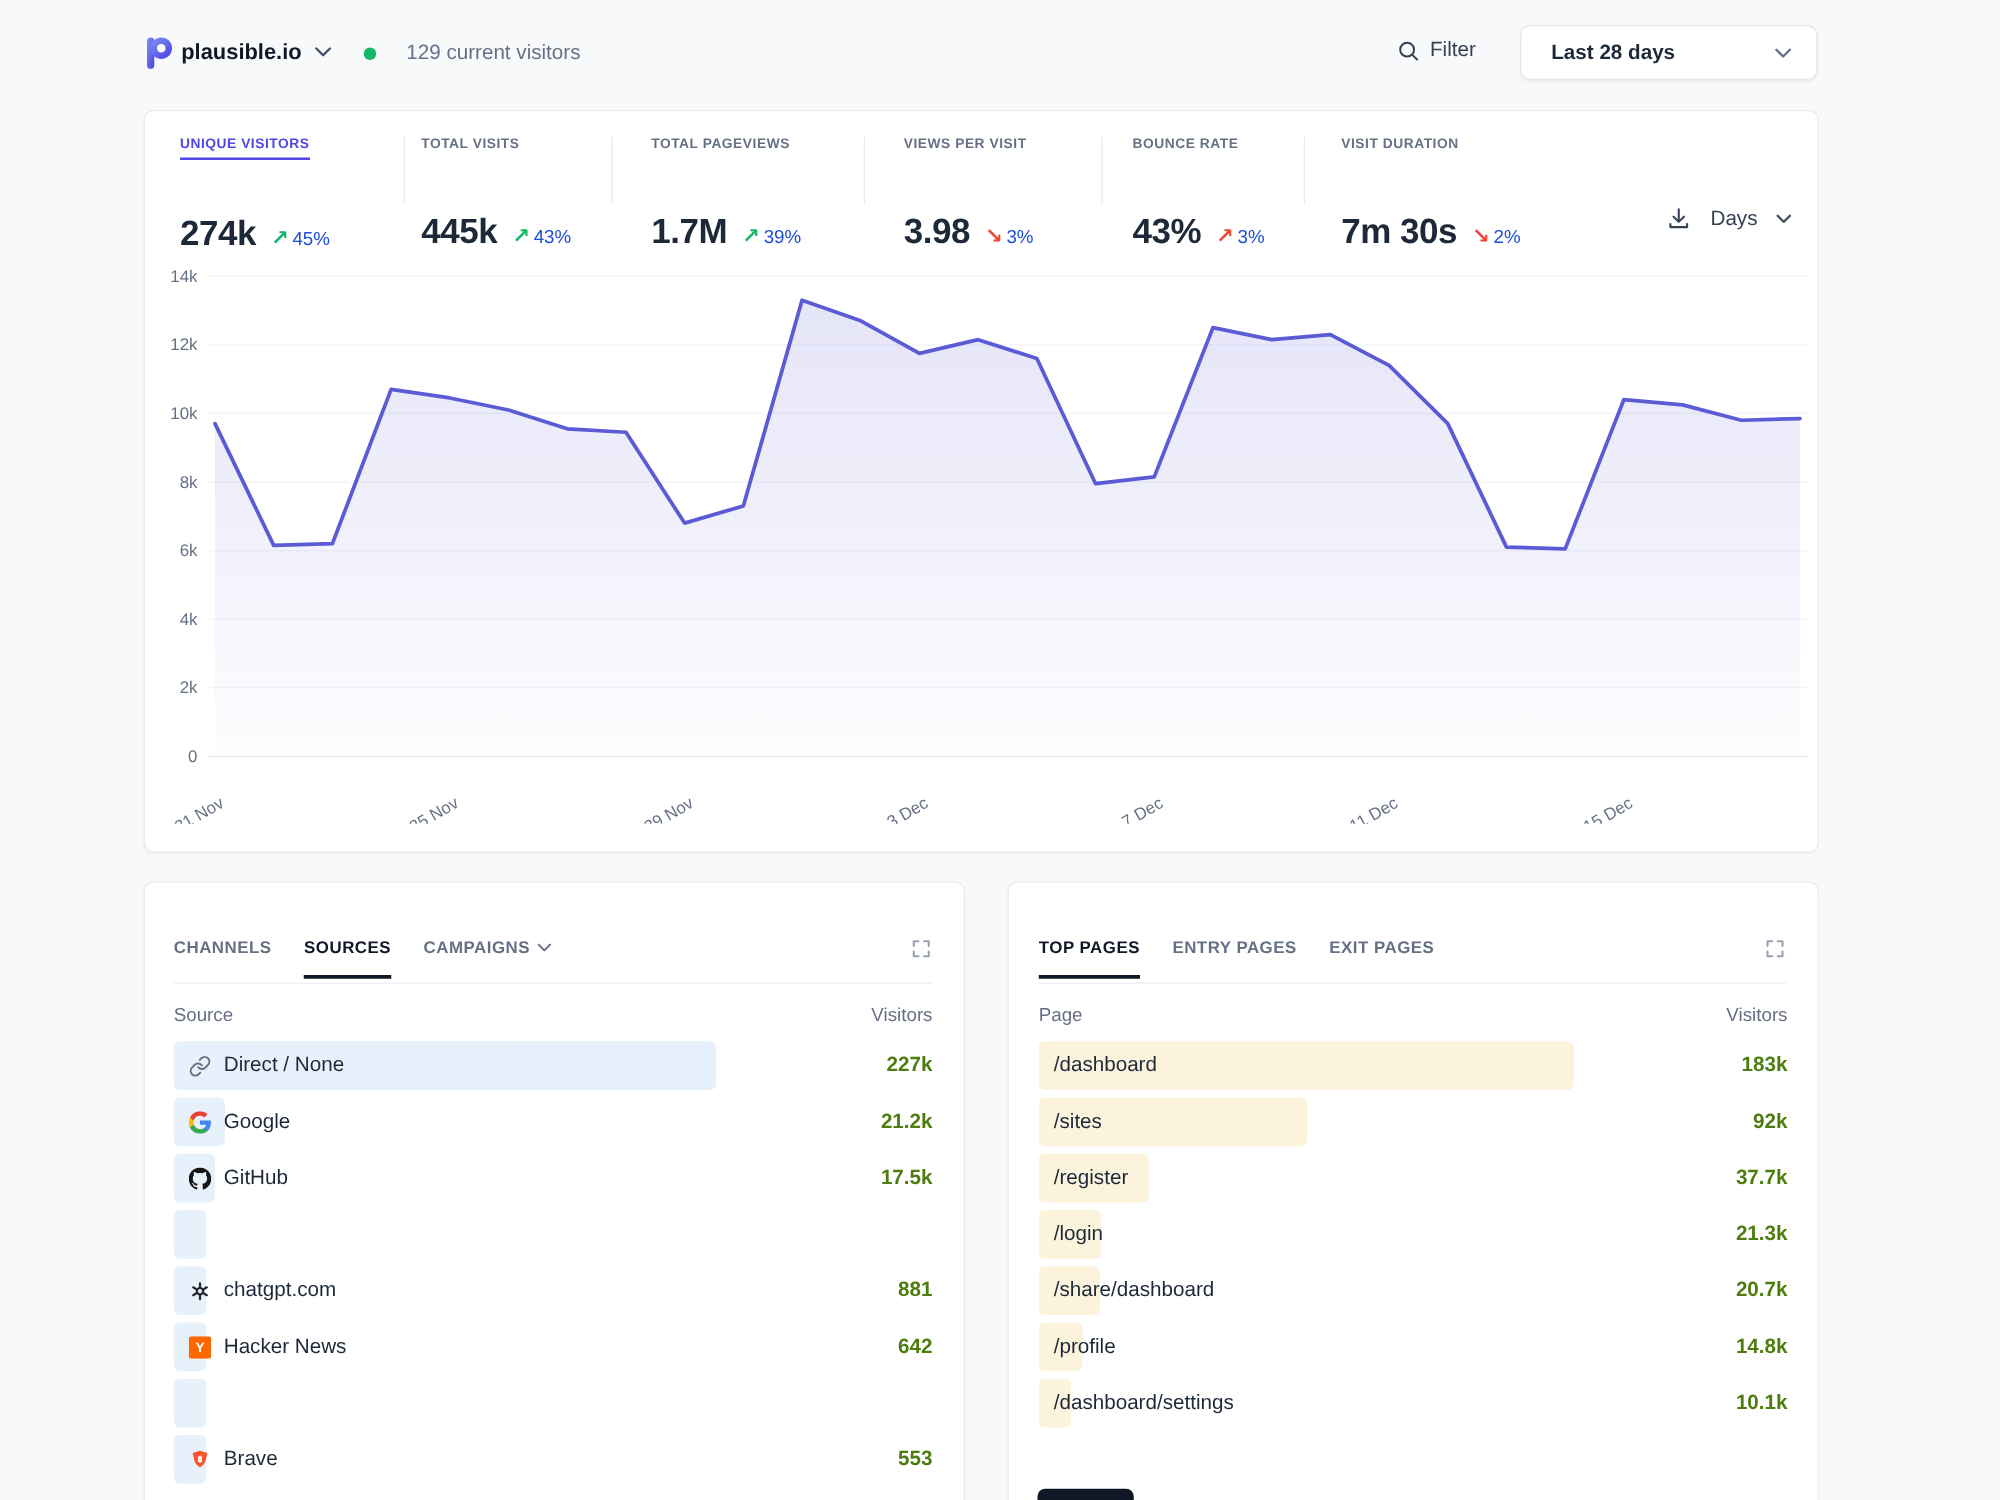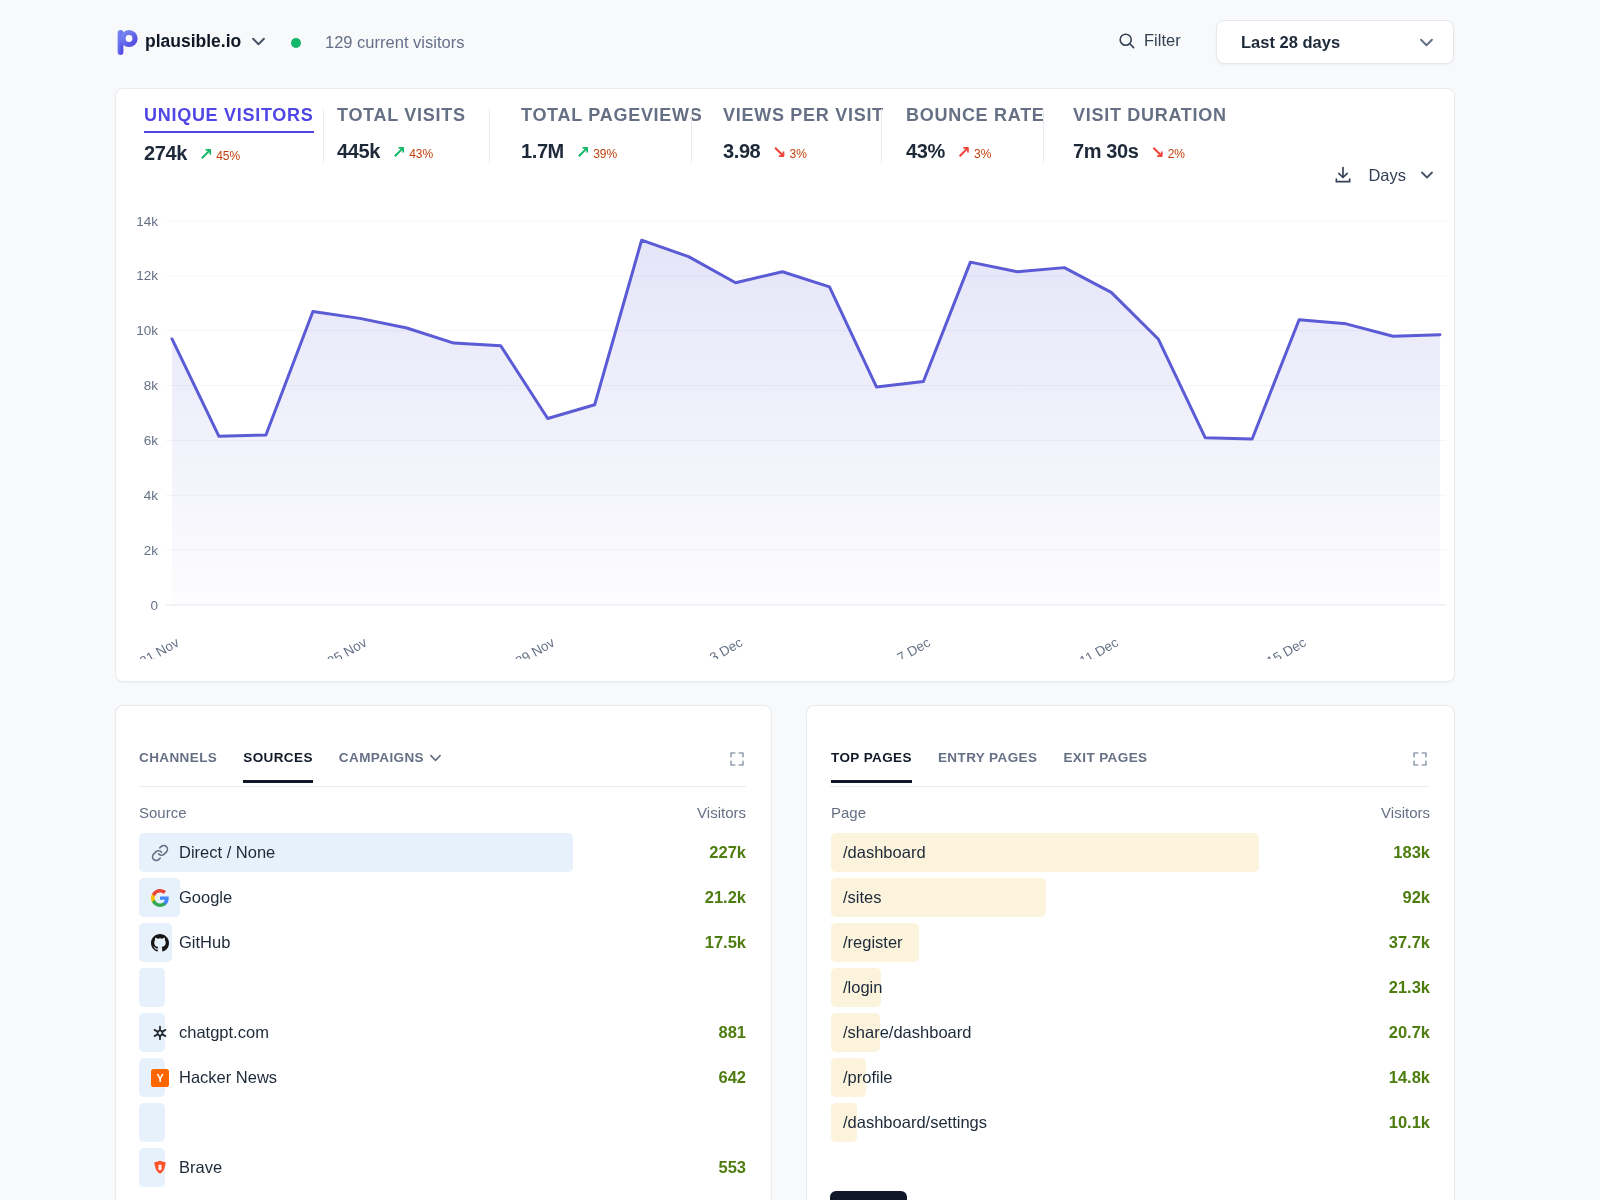--- a/index.html
+++ b/index.html
@@ -25,28 +25,28 @@
 
   
   .card { position:absolute; background:#fff; border:1px solid #e9ebee; border-radius:8px;
           box-shadow:0 1px 2px rgba(16,24,40,.04); }
   .main-card { left:115px; top:88px; width:1340px; height:594px; }
   .sources-card { left:115px; top:705px; width:657px; height:520px; border-bottom:none; }
   .pages-card { left:806px; top:705px; width:649px; height:520px; border-bottom:none; }
 
   
   .stat { position:absolute; top:16px; white-space:nowrap; }
-  .stat-label { display:inline-block; font-size:18px; font-weight:600; letter-spacing:.04em; color:#667085; padding-bottom:5px; }
+  .stat-label { display:inline-block; font-size:11px; font-weight:600; letter-spacing:.04em; color:#667085; padding-bottom:5px; }
   .stat.active .stat-label { color:#4f46e5; border-bottom:2px solid #4f46e5; }
   .stat-valrow { margin-top:9px; display:flex; align-items:baseline; gap:12px; }
-  .stat-value { font-size:20px; font-weight:700; color:#1d2939; letter-spacing:-.4px; }
+  .stat-value { font-size:28px; font-weight:700; color:#1d2939; letter-spacing:-.4px;margin-top:34px; }
   .stat-change { display:flex; align-items:baseline; gap:3px; }
   .stat-arrow { font-size:17px; font-weight:600; }
   .stat-arrow.good { color:#12b76a; } .stat-arrow.bad { color:#f04438; }
-  .stat-pct { font-size:12px; color:#c2410c; }
+  .stat-pct { font-size:15px; color:#1d4ed8; }
   .stat-divider { position:absolute; top:20px; width:1px; height:54px; background:#e8eaee; }
 
   .interval-control { position:absolute; top:76px; right:21px; display:flex; align-items:center; gap:15px; cursor:pointer; }
   .interval-label { font-size:16.5px; color:#344054; }
 
   #main-chart { position:absolute; left:0; top:120px; }
 
   
   .card-tabs { position:absolute; top:44px; display:flex; gap:26px; align-items:center; }
   .sources-card .card-tabs { left:23px; } .pages-card .card-tabs { left:24px; }

